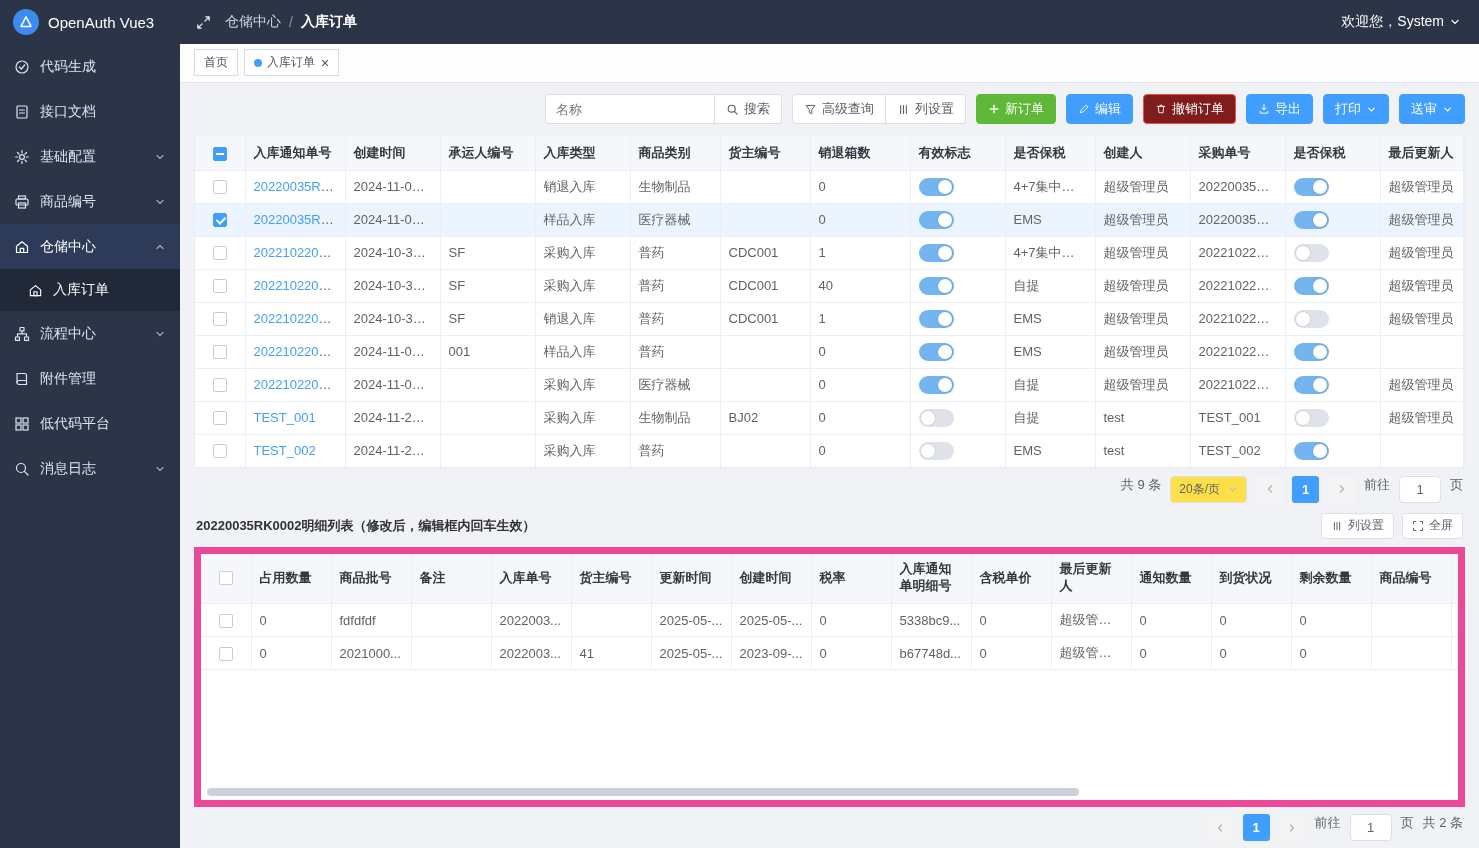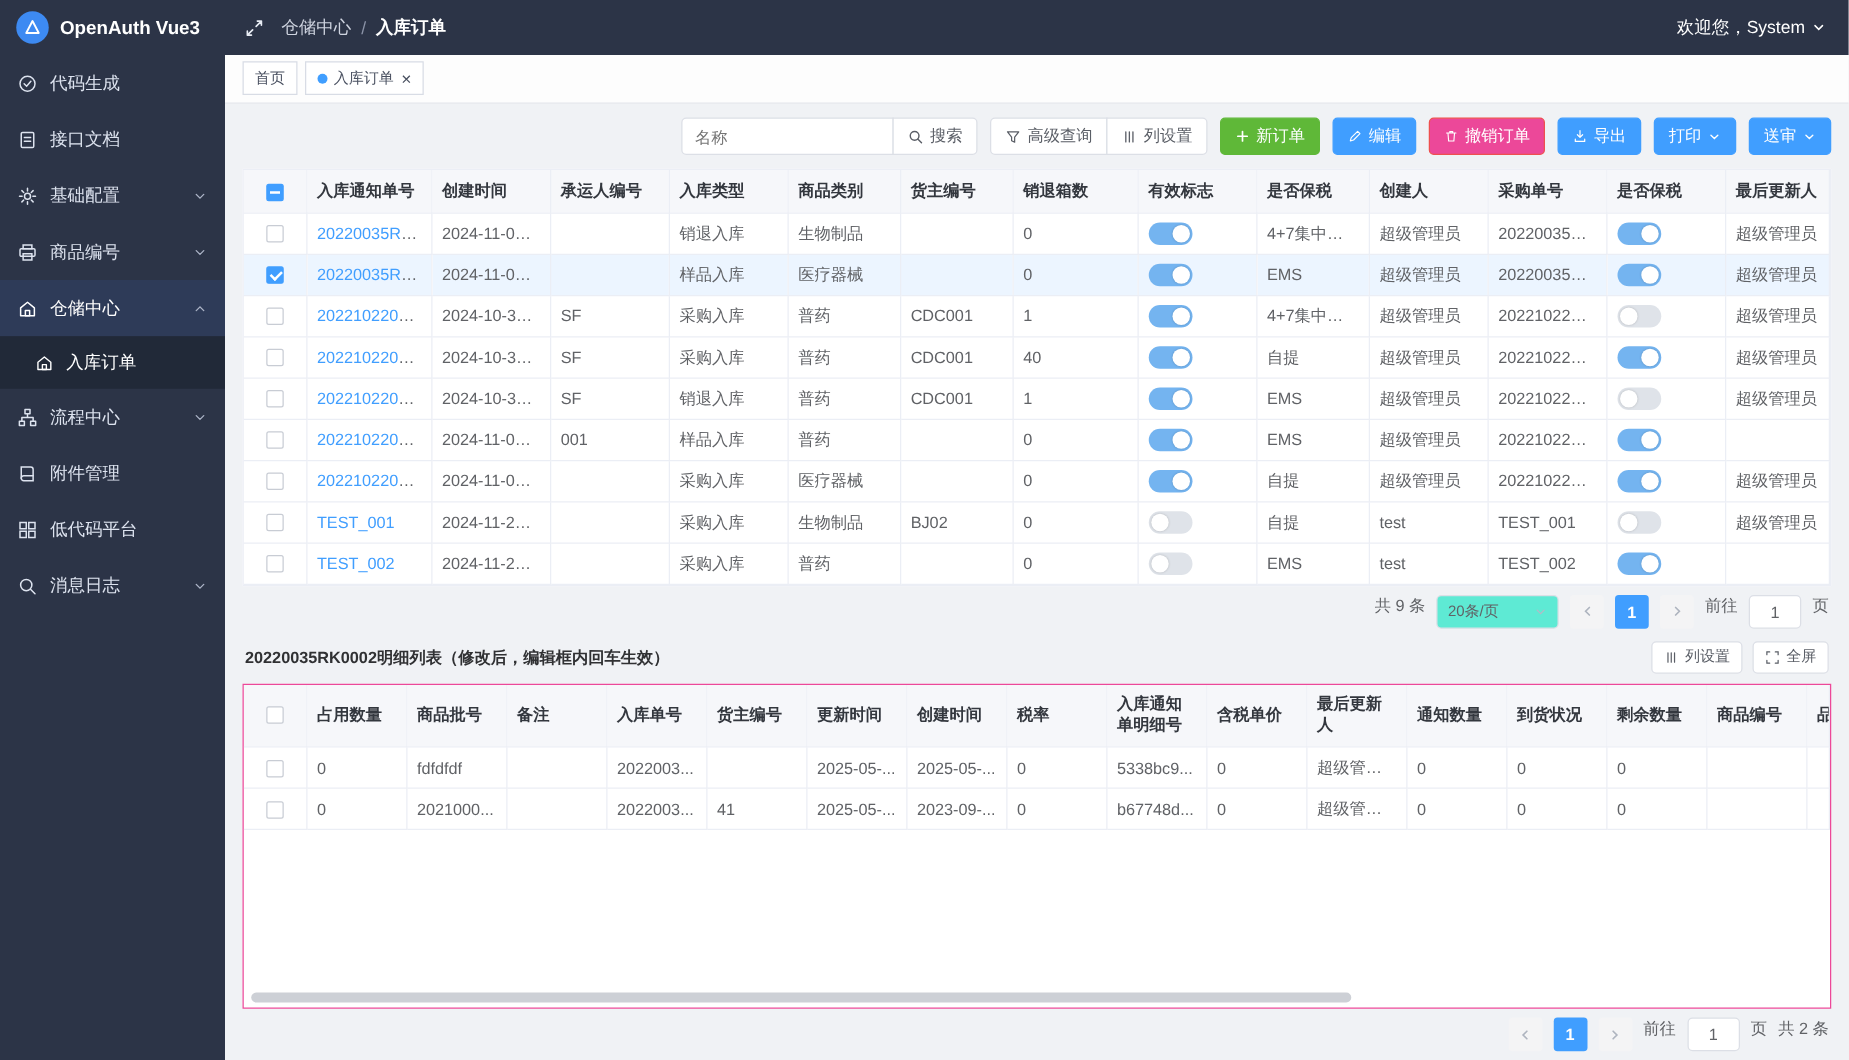--- a/index.html
+++ b/index.html
@@ -4,21 +4,21 @@
 <style>
   *{margin:0;padding:0;box-sizing:border-box}
   html,body{width:1479px;height:848px;overflow:hidden}
   body{font-family:"Liberation Sans","DejaVu Sans",sans-serif;background:#f0f2f5;color:#606266;font-size:13px}
   svg{display:block}
 
   
   .topbar{height:44px;background:#2c3447;display:flex;align-items:center;color:#fff}
   .brand{width:180px;display:flex;align-items:center;gap:9px;padding-left:13px;flex-shrink:0}
   .logo{width:26px;height:26px;border-radius:50%;background:#3d8af2;display:flex;align-items:center;justify-content:center;flex-shrink:0}
-  .brand-title{font-size:15px;font-weight:bold;white-space:nowrap}
+  .brand-title{font-size:15px;font-weight:normal;white-space:nowrap}
   .collapse-btn{margin-left:16px;color:#e8ecf4;cursor:pointer}
   .breadcrumb{margin-left:14px;display:flex;gap:8px;font-size:14px;align-items:center}
   .bc-parent{color:#cfd4e0}
   .bc-sep{color:#8b93a7}
   .bc-current{color:#fff;font-weight:bold}
   .welcome{margin-left:auto;margin-right:18px;display:flex;align-items:center;gap:5px;font-size:14px;cursor:pointer;color:#fff}
 
   
   .layout{display:flex;height:804px}
   .sidebar{width:180px;background:#2c3447;flex-shrink:0}
@@ -40,21 +40,21 @@
   .input{height:30px;border:1px solid #dcdfe6;border-radius:4px;background:#fff;padding:0 10px;font-size:13px;color:#606266;outline:none}
   .search-group{display:flex}
   .search-input{width:170px;border-radius:4px 0 0 4px}
   .btn{height:30px;padding:0 11px;background:#fff;border:1px solid #dcdfe6;border-radius:4px;color:#5a5e66;font-size:13px;display:inline-flex;align-items:center;gap:5px;cursor:pointer;white-space:nowrap}
   .btn.joined-right{border-radius:0 4px 4px 0;margin-left:-1px}
   .btn-group{display:flex}
   .btn-group .btn:first-child{border-radius:4px 0 0 4px}
   .btn-group .btn:last-child{border-radius:0 4px 4px 0;margin-left:-1px}
   .btn.success{background:#5fb838;border-color:#5fb838;color:#fff}
   .btn.primary{background:#409eff;border-color:#409eff;color:#fff}
-  .btn.danger{background:#ec4899;border-color:#ee4f4f;color:#fff}
+  .btn.danger{background:#7f1d1d;border-color:#ee4f4f;color:#fff}
   .btn.small{height:26px;padding:0 9px;font-size:12px}
 
   
   .table-card{background:#fff;border:1px solid #ebeef5}
   table{width:100%;border-collapse:collapse;table-layout:fixed}
   th,td{border-right:1px solid #ebeef5;border-bottom:1px solid #ebeef5;padding:0 8px;height:33px;text-align:left;white-space:nowrap;overflow:hidden;text-overflow:ellipsis;font-size:13px;color:#606266}
   th{background:#f6f7fa;color:#33373e;font-weight:bold;height:34px}
   tr.selected td{background:#ecf5ff}
   .cb-cell{text-align:center}
   .link{color:#409eff;cursor:pointer}
@@ -65,30 +65,30 @@
   .cb.indeterminate{background:#409eff;border-color:#409eff}
   .cb.indeterminate::after{content:"";position:absolute;left:2px;top:5px;width:8px;height:2px;background:#fff}
 
   .switch{width:35px;height:18px;border-radius:9px;background:#dfe3e9;position:relative;display:inline-block;cursor:pointer;vertical-align:middle}
   .switch::after{content:"";width:14px;height:14px;border-radius:50%;background:#fff;position:absolute;top:2px;left:2px;box-shadow:0 0 2px rgba(0,0,0,.2)}
   .switch.on{background:#74b4f0}
   .switch.on::after{left:auto;right:2px}
 
   
   .pagination{display:flex;align-items:flex-start;justify-content:flex-end;gap:9px;padding:7px 2px;font-size:13px;color:#606266}
-  .psize{height:27px;background:#5eead4;border:1px solid #dcdfe6;border-radius:4px;display:flex;align-items:center;gap:28px;padding:0 8px;font-size:12px;color:#606266;cursor:pointer}
+  .psize{height:27px;background:#fde047;border:1px solid #dcdfe6;border-radius:4px;display:flex;align-items:center;gap:7px;padding:0 8px;font-size:12px;color:#606266;cursor:pointer}
   .pbtn{min-width:27px;height:27px;border-radius:3px;background:#f4f4f5;color:#aeb4bf;display:flex;align-items:center;justify-content:center;cursor:pointer}
   .pbtn.active{background:#409eff;color:#fff;font-weight:bold;font-size:13px}
   .goto-input{width:42px;height:27px;text-align:center;border:1px solid #dcdfe6;border-radius:4px;font-size:13px;color:#606266;background:#fff;outline:none}
 
   
   .detail-head{display:flex;align-items:center;justify-content:space-between;padding:3px 2px 8px}
   .detail-title{font-size:13px;font-weight:bold;color:#303133}
   .detail-actions{display:flex;gap:8px}
-  .detail-card{background:#fff;border:1px solid #ec4899;height:284px;position:relative;overflow:hidden}
+  .detail-card{background:#fff;border:7px solid #ec4899;height:284px;position:relative;overflow:hidden}
   .detail-card th{height:50px;white-space:normal;line-height:1.3;vertical-align:middle}
   .hscroll{position:absolute;left:6px;right:6px;bottom:4px;height:8px}
   .hthumb{width:70%;height:8px;border-radius:4px;background:#cdd0d6}
 </style>
 </head>
 <body>
 
 <div class="topbar">
   <div class="brand">
     <span class="logo">

